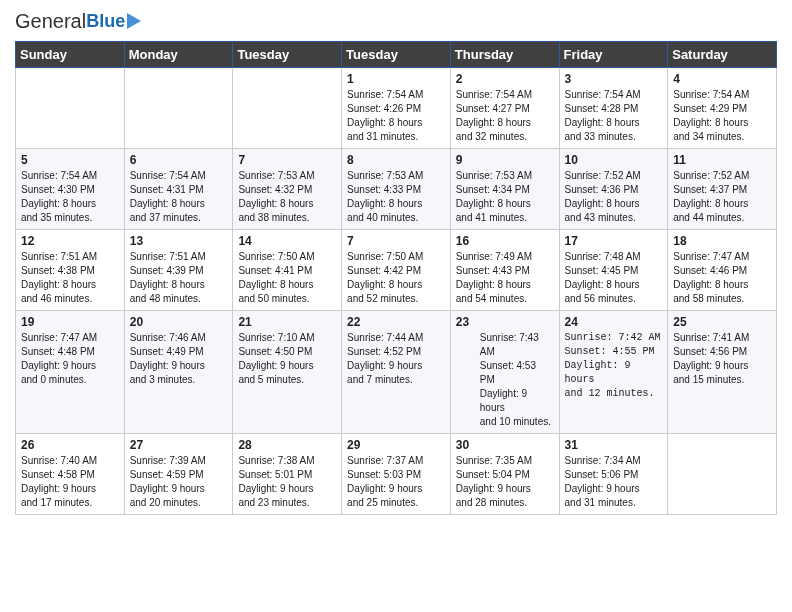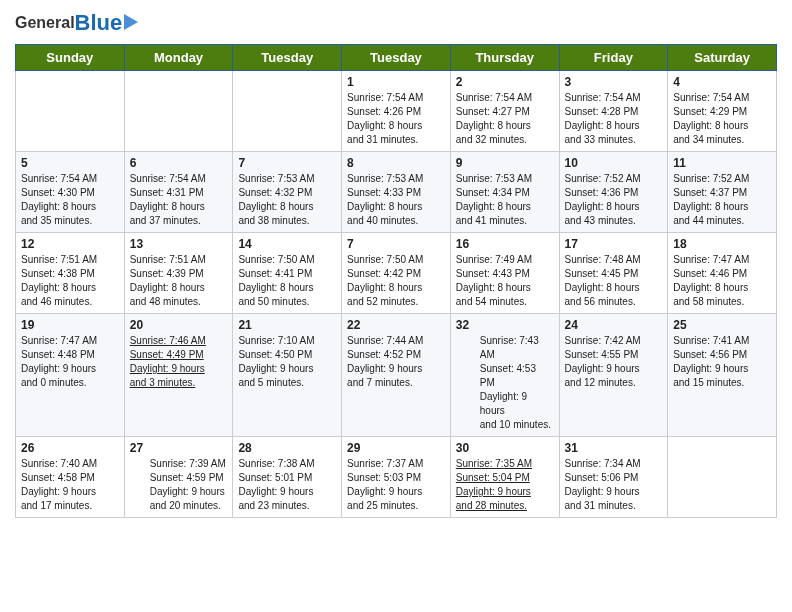--- a/index.html
+++ b/index.html
@@ -22,27 +22,27 @@
     .logo {
       display: flex;
       flex-direction: column;
       align-items: flex-start;
     }
     .logo-text {
       display: flex;
       align-items: center;
     }
     .logo-general {
-      font-size: 16px;
-      font-weight: bold;
+      font-size: 20px;
+      font-weight: normal;
       color: #333;
     }
     .logo-blue-part {
       color: #1a6bb0;
-      font-size: 22px;
+      font-size: 18px;
       font-weight: bold;
     }
     .logo-arrow {
       width: 0;
       height: 0;
       border-top: 8px solid transparent;
       border-bottom: 8px solid transparent;
       border-left: 14px solid #4a90d9;
       margin-left: 2px;
       margin-top: -2px;
@@ -59,24 +59,24 @@
     .location {
       font-size: 15px;
       color: #444;
     }
     .calendar {
       width: 100%;
       border-collapse: collapse;
       border: 1px solid #bbb;
     }
     .calendar th {
-      background: #4d7c0f;
+      background: #404040;
       color: #fff;
-      text-align: center;
-      padding: 5px 12px;
+      text-align: left;
+      padding: 5px 4px;
       font-size: 13px;
       border: 1px solid #2a5a9f;
     }
     .calendar td {
       vertical-align: top;
       border: 1px solid #ccc;
       padding: 4px 5px;
       width: calc(100% / 7);
       min-height: 80px;
       font-size: 10.5px;
@@ -270,49 +270,49 @@
         <tr>
           <td>
             <span class="day-number">19</span>
             <div class="day-info" style="white-space: pre-line;">Sunrise: 7:47 AM
 Sunset: 4:48 PM
 Daylight: 9 hours
 and 0 minutes.</div>
           </td>
           <td>
             <span class="day-number">20</span>
-            <div class="day-info" style="white-space: pre-line; text-decoration: underline;">Sunrise: 7:46 AM
+            <div class="day-info" style="white-space: pre-line;">Sunrise: 7:46 AM
 Sunset: 4:49 PM
 Daylight: 9 hours
 and 3 minutes.</div>
           </td>
           <td>
             <span class="day-number">21</span>
             <div class="day-info" style="white-space: pre-line;">Sunrise: 7:10 AM
 Sunset: 4:50 PM
 Daylight: 9 hours
 and 5 minutes.</div>
           </td>
           <td>
             <span class="day-number">22</span>
             <div class="day-info" style="white-space: pre-line;">Sunrise: 7:44 AM
 Sunset: 4:52 PM
 Daylight: 9 hours
 and 7 minutes.</div>
           </td>
           <td>
-            <span class="day-number">32</span>
+            <span class="day-number">23</span>
             <div class="day-info" style="white-space: pre-line; margin-left: 24px;">Sunrise: 7:43 AM
 Sunset: 4:53 PM
 Daylight: 9 hours
 and 10 minutes.</div>
           </td>
           <td>
             <span class="day-number">24</span>
-            <div class="day-info" style="white-space: pre-line;">Sunrise: 7:42 AM
+            <div class="day-info" style="white-space: pre-line; font-family: Liberation Mono, monospace;">Sunrise: 7:42 AM
 Sunset: 4:55 PM
 Daylight: 9 hours
 and 12 minutes.</div>
           </td>
           <td>
             <span class="day-number">25</span>
             <div class="day-info" style="white-space: pre-line;">Sunrise: 7:41 AM
 Sunset: 4:56 PM
 Daylight: 9 hours
 and 15 minutes.</div>
@@ -321,42 +321,42 @@
         <tr>
           <td>
             <span class="day-number">26</span>
             <div class="day-info" style="white-space: pre-line;">Sunrise: 7:40 AM
 Sunset: 4:58 PM
 Daylight: 9 hours
 and 17 minutes.</div>
           </td>
           <td>
             <span class="day-number">27</span>
-            <div class="day-info" style="white-space: pre-line; margin-left: 20px;">Sunrise: 7:39 AM
+            <div class="day-info" style="white-space: pre-line;">Sunrise: 7:39 AM
 Sunset: 4:59 PM
 Daylight: 9 hours
 and 20 minutes.</div>
           </td>
           <td>
             <span class="day-number">28</span>
             <div class="day-info" style="white-space: pre-line;">Sunrise: 7:38 AM
 Sunset: 5:01 PM
 Daylight: 9 hours
 and 23 minutes.</div>
           </td>
           <td>
             <span class="day-number">29</span>
             <div class="day-info" style="white-space: pre-line;">Sunrise: 7:37 AM
 Sunset: 5:03 PM
 Daylight: 9 hours
 and 25 minutes.</div>
           </td>
           <td>
             <span class="day-number">30</span>
-            <div class="day-info" style="white-space: pre-line; text-decoration: underline;">Sunrise: 7:35 AM
+            <div class="day-info" style="white-space: pre-line;">Sunrise: 7:35 AM
 Sunset: 5:04 PM
 Daylight: 9 hours
 and 28 minutes.</div>
           </td>
           <td>
             <span class="day-number">31</span>
             <div class="day-info" style="white-space: pre-line;">Sunrise: 7:34 AM
 Sunset: 5:06 PM
 Daylight: 9 hours
 and 31 minutes.</div>

